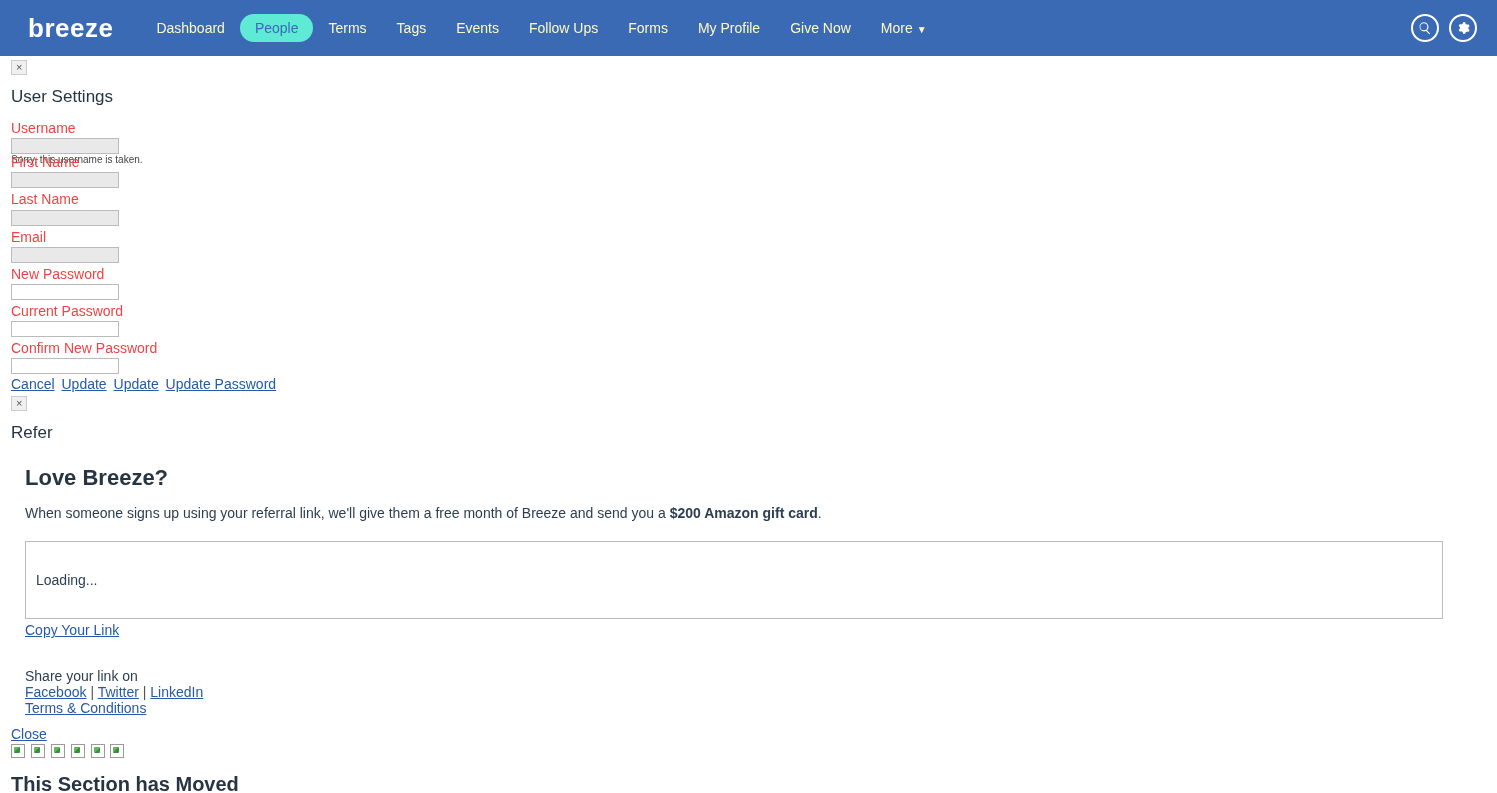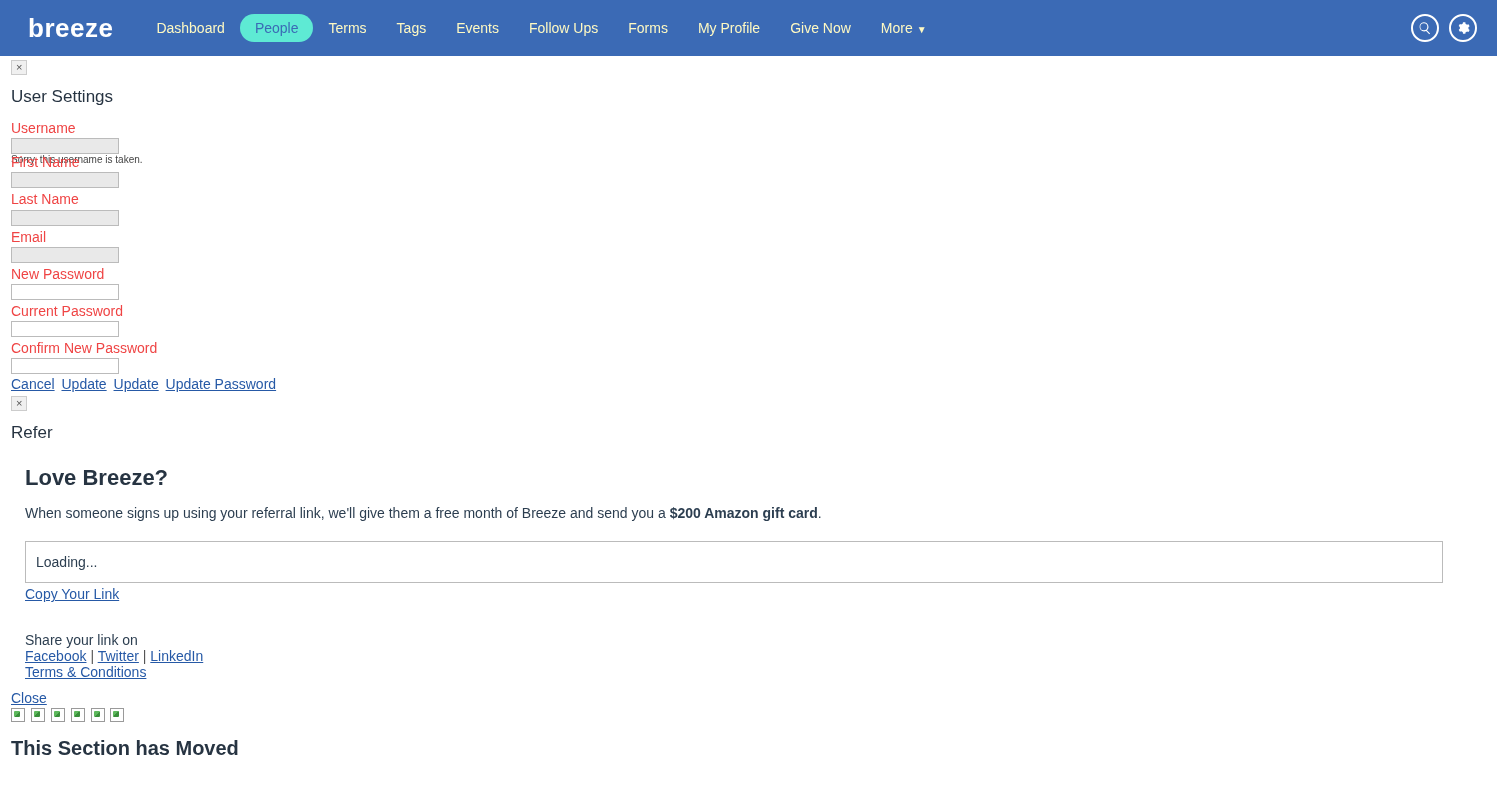--- a/index.html
+++ b/index.html
@@ -109,21 +109,21 @@
   h2.big-heading {
     font-size: 22px;
     font-weight: 700;
     color: #273442;
     margin: 22px 0 14px 0;
   }
   .refer-desc { font-size: 14px; margin-bottom: 20px; }
   .refer-desc b { font-weight: 700; }
   .refer-box {
     border: 1px solid #bbb;
-    padding: 12px 10px;
+    padding: 30px 10px;
     margin-right: 54px;
     font-size: 14px;
     color: #2c3e50;
     margin-bottom: 3px;
   }
   .share-row { margin-top: 30px; font-size: 14px; }
   .share-links a { color: #2659a6; text-decoration: underline; }
   .share-sep { color: #555; }
   .tc { }
 

